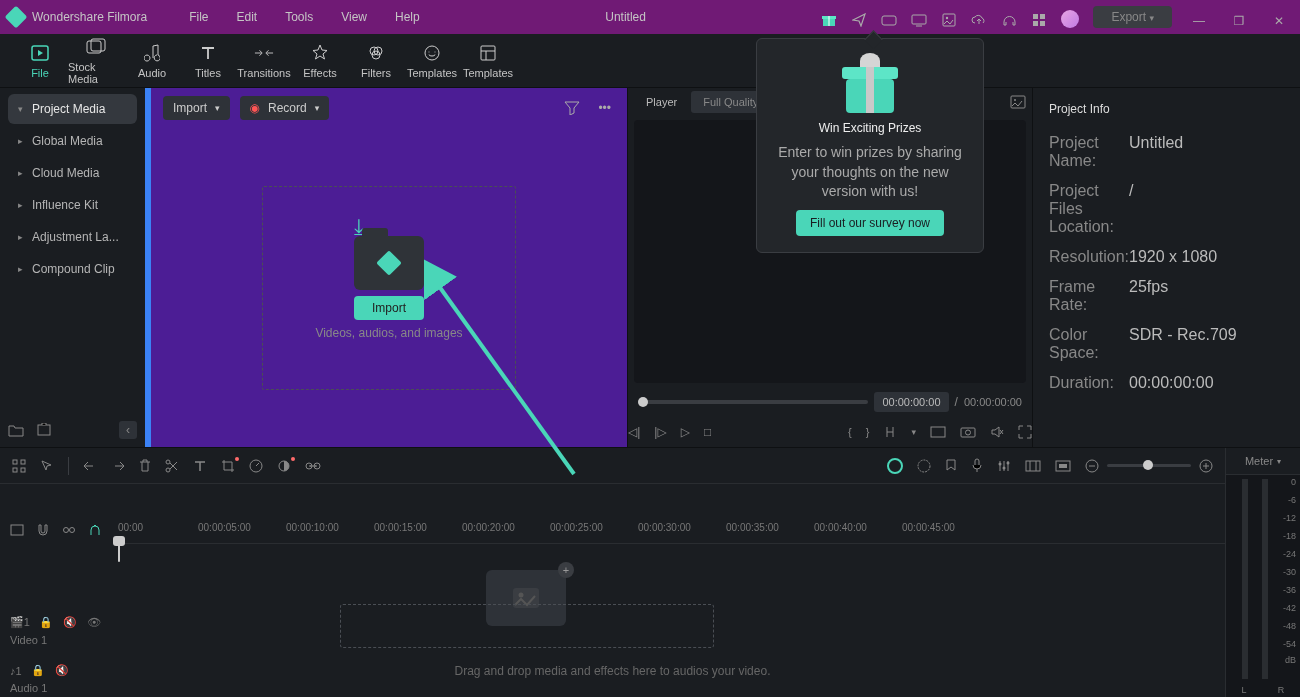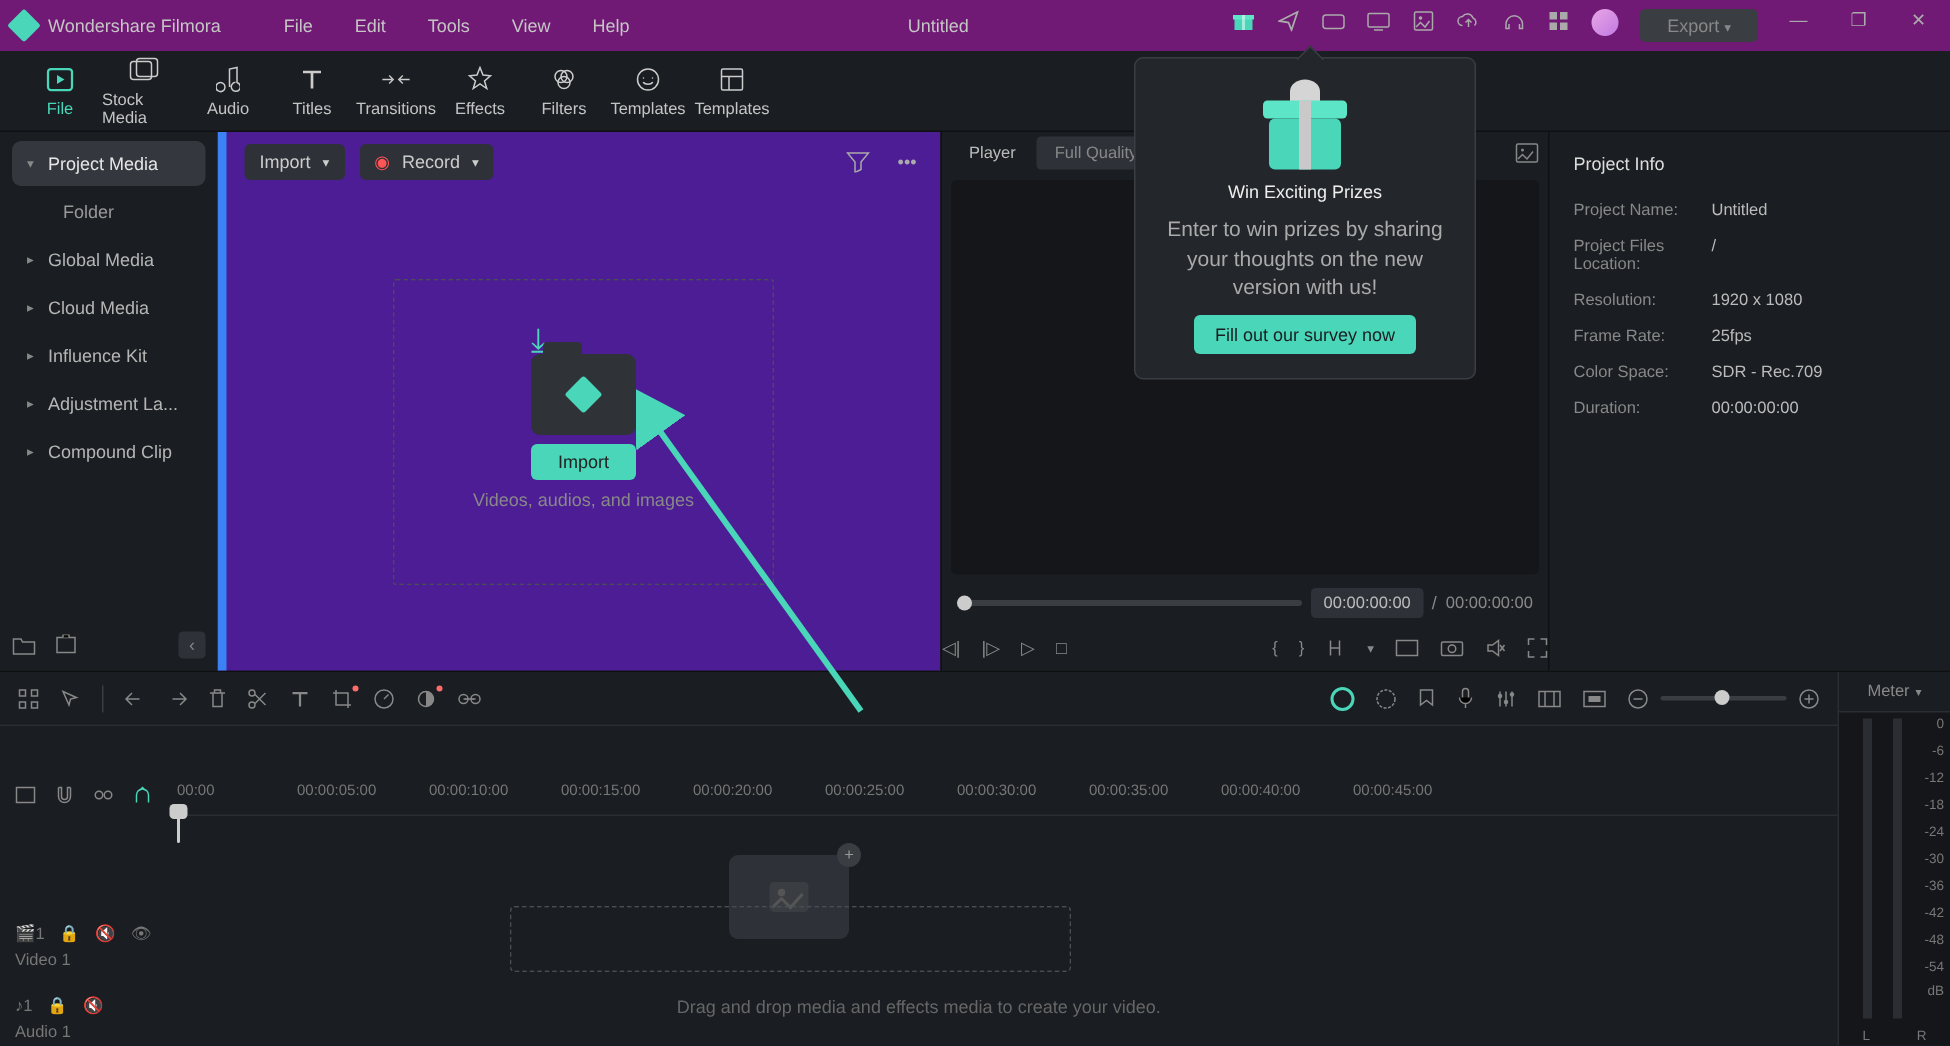--- a/index.html
+++ b/index.html
@@ -3,21 +3,21 @@
 <meta charset="utf-8">
 <style>
 * { margin: 0; padding: 0; box-sizing: border-box; font-family: -apple-system, "Segoe UI", sans-serif; }
 body { background: #1a1d21; color: #c5c5c5; font-size: 12px; overflow: hidden; width: 1300px; height: 697px; }
 .titlebar { height: 34px; display: flex; align-items: center; background: #701a75; padding: 0 8px; }
 .titlebar-left { display:flex; align-items:center; gap:8px; }
 .logo { width:16px; height:16px; background:#4ad6b8; transform:rotate(45deg); border-radius:2px; }
 .app-name { color:#c5c5c5; margin-right:24px; }
 .menu-item { color:#c5c5c5; margin: 16px 10px; cursor:pointer; }
 .titlebar-center { flex:1; text-align:center; color:#c5c5c5;}
-.titlebar-right { display:flex; align-items:flex-start; gap:14px; }
+.titlebar-right { display:flex; align-items:flex-end; gap:14px; }
 .tb-icon { width:16px; height:16px; display:flex;align-items:center;justify-content:center; color:#aaa; cursor:pointer;}
 .gift-icon { color:#4ad6b8; }
 .avatar { width:18px;height:18px;border-radius:50%;background:linear-gradient(135deg,#e9a6e4,#c07ae3); }
 .export-btn { background:#3a3d42; color:#888; padding:4px 18px; border-radius:4px; font-size:12px; }
 .win-btn { width:14px;height:14px; display:flex; align-items:center;justify-content:center; color:#aaa; margin:0 6px; cursor:pointer;}
 .row-tabs { height:54px; display:flex; gap:0; padding:0 12px; background:#1a1d21; border-bottom:1px solid #0e1012; align-items:center;}
 .ttab { width:56px; display:flex; flex-direction:column; align-items:center; gap:4px; color:#c5c5c5; cursor:pointer; font-size:11px;}
 .ttab.active { color:#4ad6b8; }
 .ttab .ti { width:20px;height:20px; display:flex;align-items:center;justify-content:center; }
 .main { display:flex; height:calc(697px - 34px - 54px - 250px); }
@@ -47,21 +47,21 @@
 .pv-tabs .spacer{flex:1;}
 .pv-view { flex:1; background:#14161a; border-radius:4px; margin:4px 6px; position:relative;}
 .pv-controls { height:30px; display:flex; align-items:center; justify-content:space-between; padding:0 10px; gap:6px;}
 .pv-slider { flex:1; height:4px; background:#3a3d42; border-radius:2px; position:relative;}
 .pv-handle { width:10px;height:10px;background:#ccc;border-radius:50%;position:absolute;left:0;top:-3px;}
 .time-pill { background:#2e3238; padding:4px 8px; border-radius:3px; font-size:11px; color:#bbb;}
 .pv-buttons { height:30px; display:flex; align-items:center; justify-content:center; gap:14px; color:#888;}
 .pv-buttons .sm{font-size:11px;}
 .info-panel { width:268px; background:#1a1d21; border-left:1px solid #0e1012; padding:14px 16px;}
 .info-title { color:#ddd; margin-bottom:18px;}
-.info-row { display:flex; margin-bottom:12px; font-size:11px;gap:12px;}
+.info-row { display:flex; margin-bottom:12px; font-size:16px;}
 .info-label { width:80px; color:#888;}
 .info-val { color:#bbb;}
 .timeline { height:250px; background:#1a1d21; border-top:1px solid #0e1012; display:flex;}
 .tl-left { flex:1; display:flex; flex-direction:column;}
 .tl-tools { height:36px; display:flex; align-items:center; padding:0 12px; gap:14px; border-bottom:1px solid #2a2d31;}
 .tl-tools .sep { width:1px; height:18px; background:#3a3d42;}
 .tl-ti { color:#888; cursor:pointer; position:relative; font-size:14px;}
 .tl-ti.marked::after{content:"";position:absolute;top:-2px;right:-4px;width:4px;height:4px;background:#ff6b6b;border-radius:50%;}
 .tl-ti.spacer{flex:1;}
 .tl-ti.circled { width:16px;height:16px;border:2px solid #4ad6b8;border-radius:50%;}
@@ -253,23 +253,20 @@
       <span>Templates</span>
     </div>
 </div>
 
 <div class="main">
   <div class="sidebar">
     <div class="side-item active">
         <span class="side-arrow">▾</span>
         <span>Project Media</span>
       </div>
-    <div class="side-item folder-item">
-        <span>Folder</span>
-      </div>
     <div class="side-item">
         <span class="side-arrow">▸</span>
         <span>Global Media</span>
       </div>
     <div class="side-item">
         <span class="side-arrow">▸</span>
         <span>Cloud Media</span>
       </div>
     <div class="side-item">
         <span class="side-arrow">▸</span>
@@ -588,21 +585,21 @@
       <div class="playhead"></div>
       <div class="thumb-ph">
         <div class="thumb-plus">+</div>
         <svg width="28" height="22" viewBox="0 0 28 22">
             <rect x="1" y="1" width="26" height="20" rx="3" fill="#3a3d42"></rect>
             <circle cx="9" cy="8" r="2.5" fill="#555"></circle>
             <path d="M3 18l6-6 6 6 8-9" fill="none" stroke="#555" stroke-width="2"></path>
           </svg>
       </div>
       <div class="drop-tl-box"></div>
-      <div class="tl-hint">Drag and drop media and effects media to create your video.</div>
+      <div class="tl-hint">Drag and drop media and effects here to audios your video.</div>
       <div class="track-row" style="top:72px;">
         <span>🎬1</span>
         <span>🔒</span>
         <span>🔇</span>
         <span>👁</span>
       </div>
       <div class="track-row" style="top:90px;">
           <span>Video 1</span>
         </div>
       <div class="track-row" style="top:120px;">

